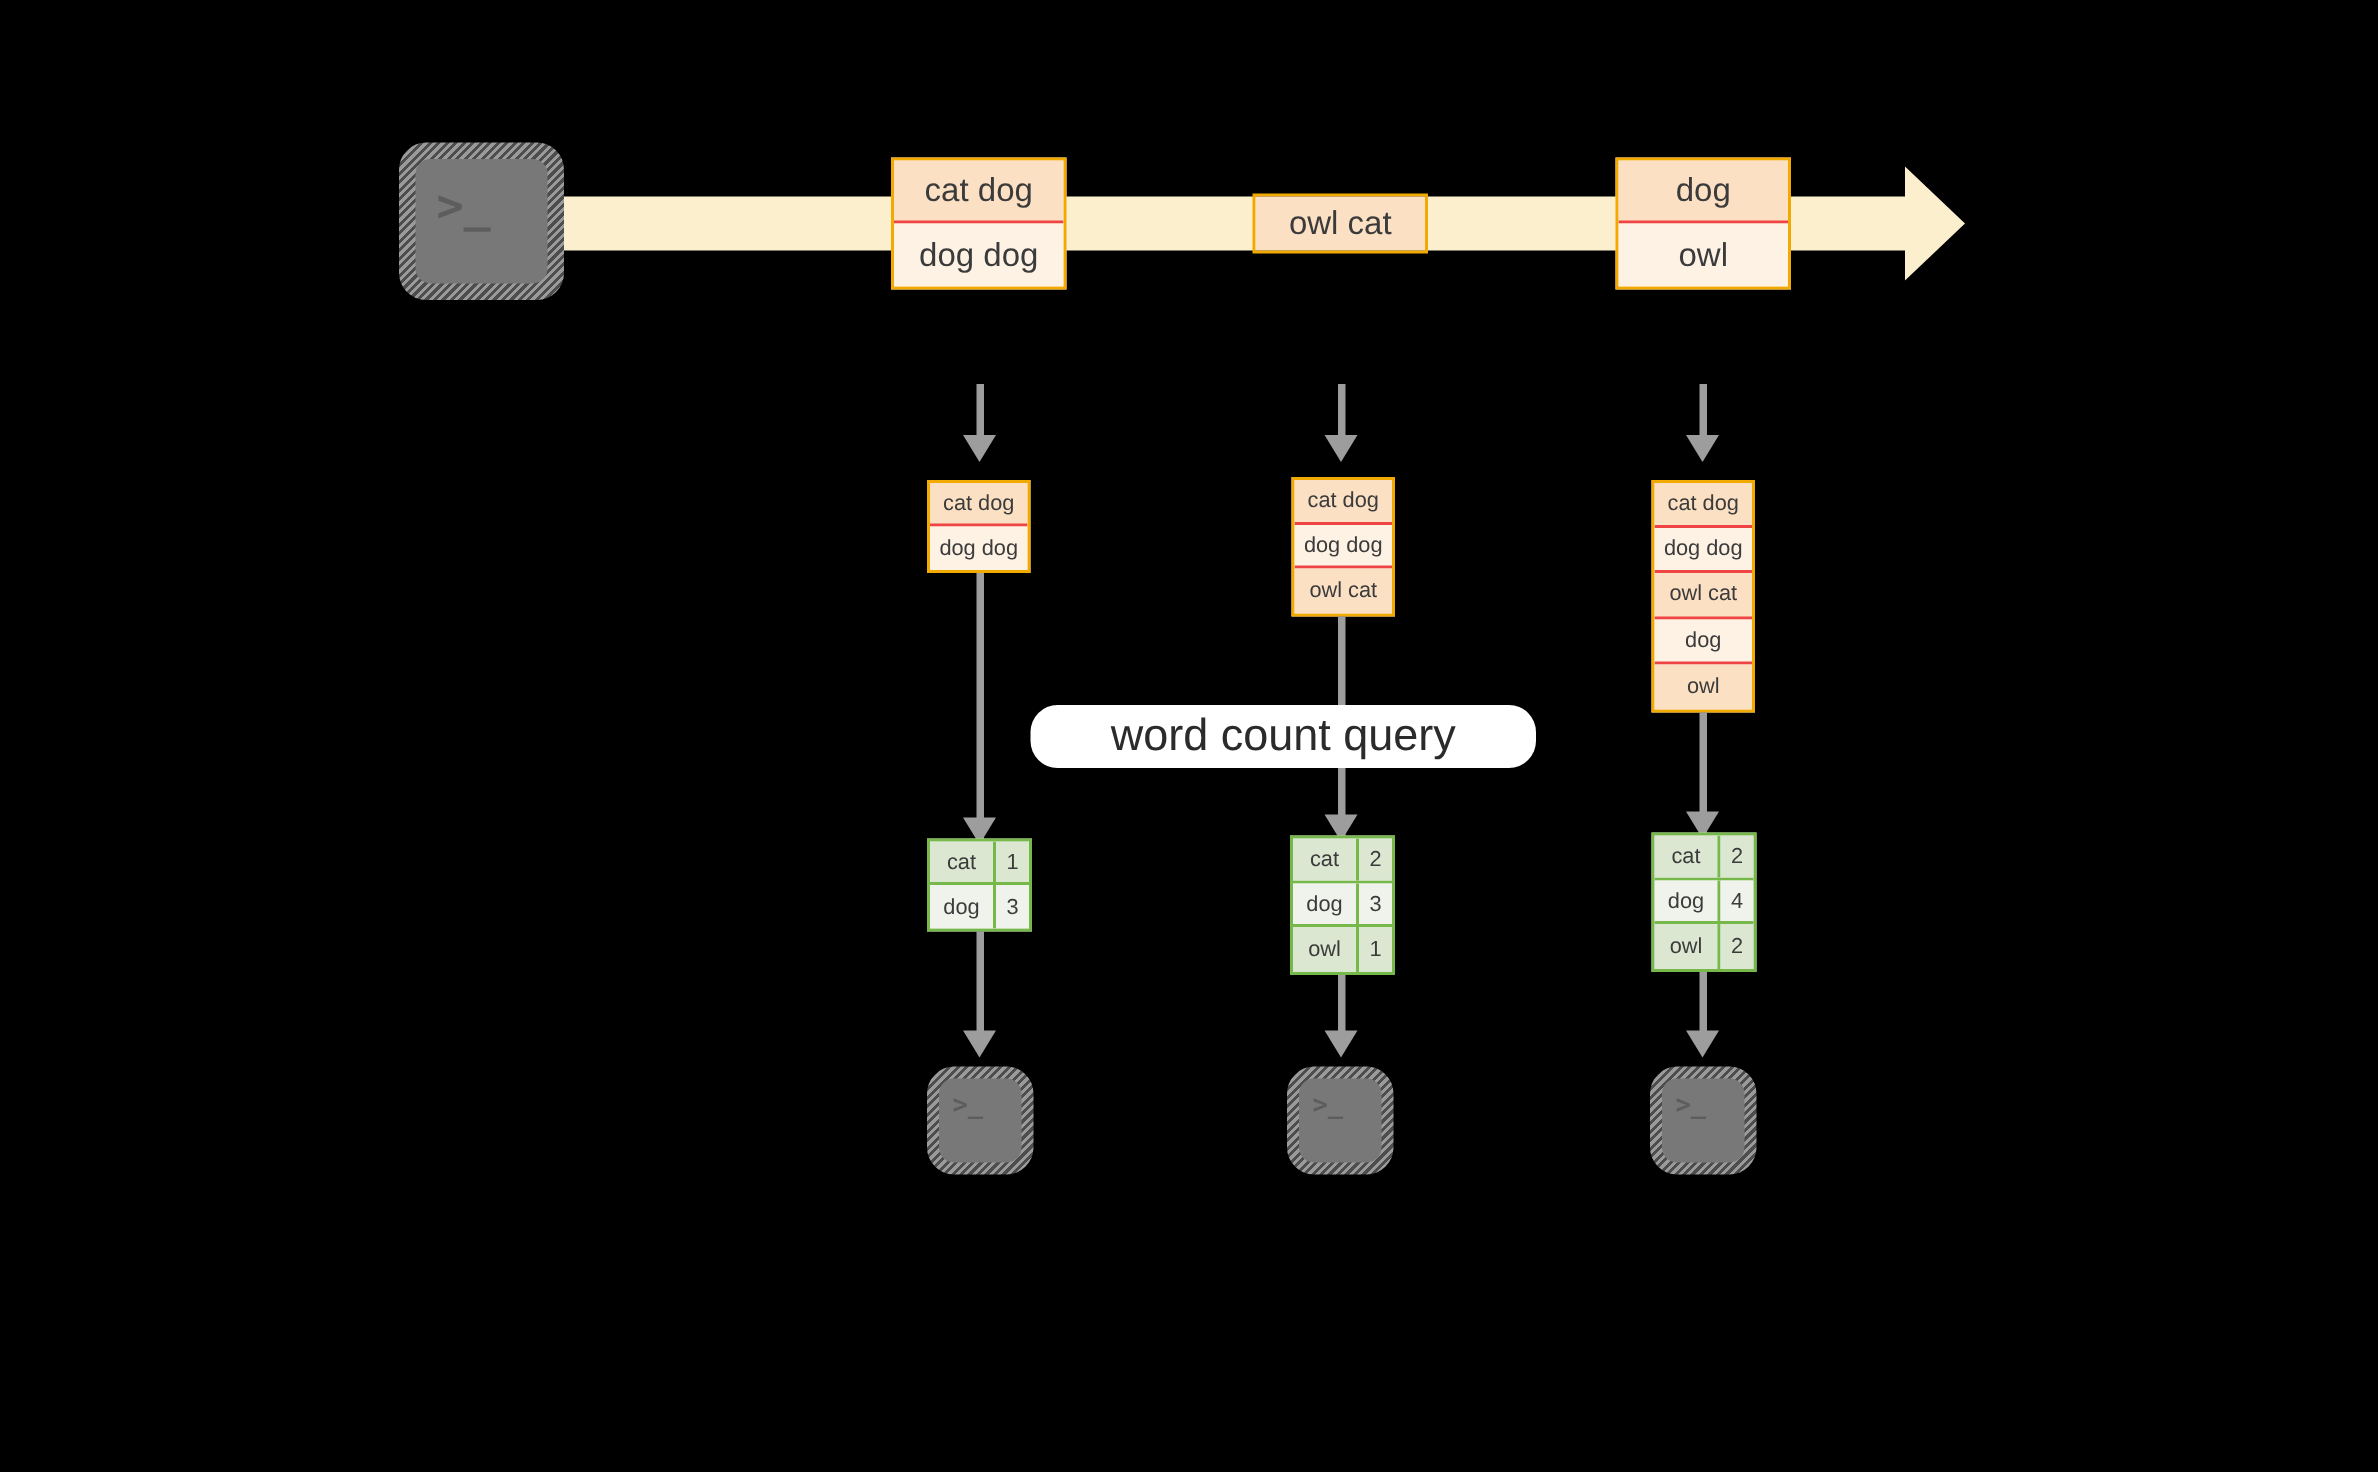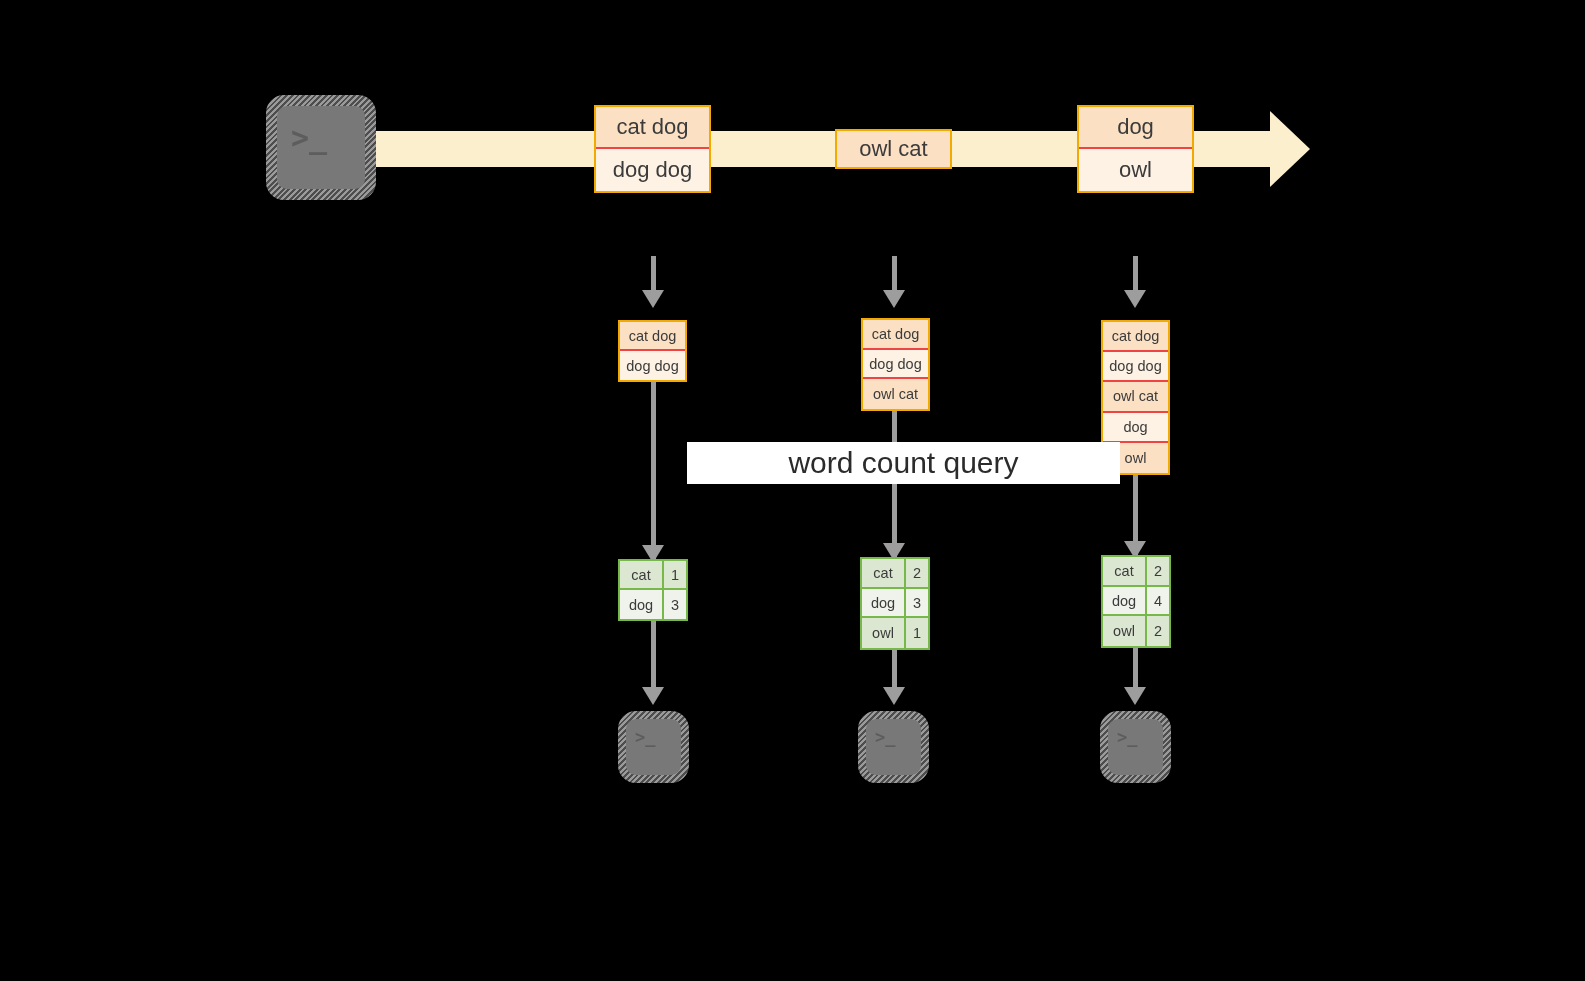--- a/index.html
+++ b/index.html
@@ -221,15 +221,15 @@
   </div>
 
   <div class="gline" style="left:1133px;top:648px;height:43px;"></div>
   <div class="ghead" style="left:1124px;top:687px;"></div>
 
   <div class="term-hatch" style="left:1100px;top:711px;width:71px;height:72px;">
     <div class="term-inner" style="left:8px;top:8px;width:55px;height:56px;"></div>
     <div class="term-prompt" style="left:17px;top:18px;font-size:17px;">&gt;_</div>
   </div>
 
-  <div class="wlabel" style="left:687px;top:442px;width:433px;height:42px;">word count query</div>
+  <div class="wlabel" style="left:687px;top:470px;width:337px;height:42px;border-radius:18px;">word count query</div>
 
 </div>
 
 </body></html>

